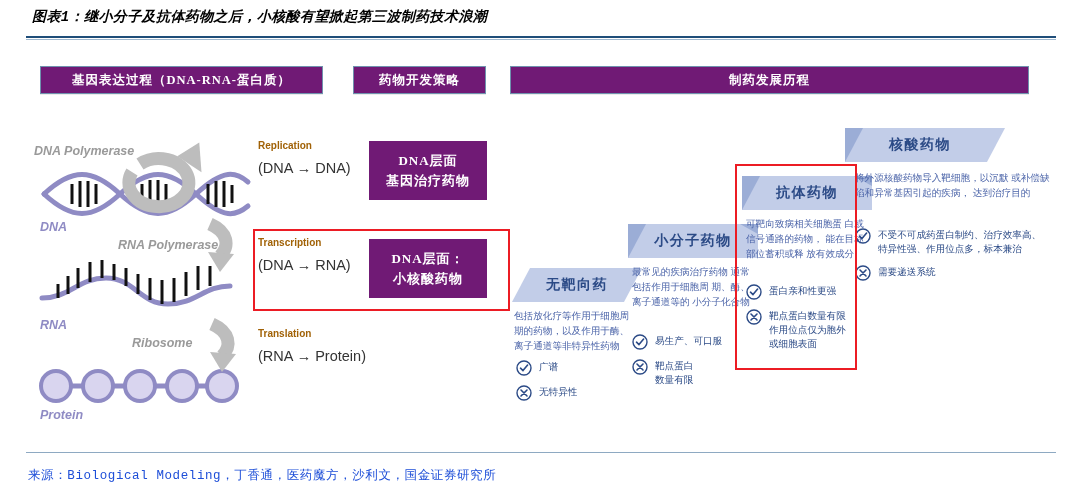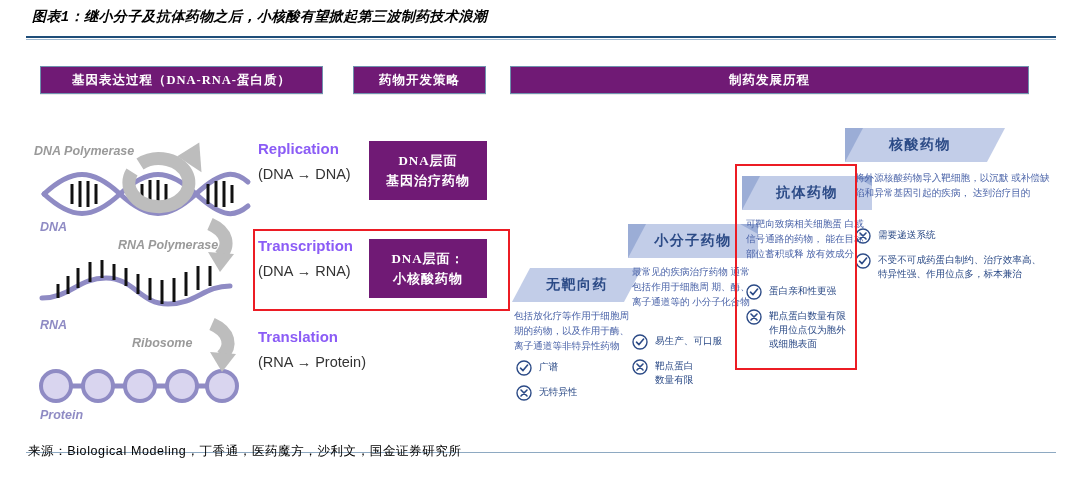--- a/index.html
+++ b/index.html
@@ -26,23 +26,23 @@
     position:absolute;left:26px;top:38.5px;width:1030px;height:1px;
     background:#9fb8cf;
   }
 
   
   .source-rule{
     position:absolute;left:26px;top:452px;width:1030px;height:1px;
     background:#8ea9c2;
   }
   .source{
-    position:absolute;left:28px;top:443px;
-    font-family:Liberation Sans, sans-serif;
-    font-size:12.5px;color:#000000;letter-spacing:.6px;white-space:nowrap;
+    position:absolute;left:28px;top:467px;
+    font-family:Liberation Mono, monospace;
+    font-size:12.5px;color:#1d4ed8;letter-spacing:.6px;white-space:nowrap;
   }
 
   
   .hdr{
     position:absolute;height:26px;
     background:#701a75;
     border:1px solid #6f92ae;
     color:#ffffff;
     font-family:"Liberation Serif","DejaVu Serif",serif;
     font-weight:bold;font-size:12.5px;letter-spacing:1px;
@@ -64,21 +64,21 @@
   .lbl-mol{
     position:absolute;
     font-family:"Liberation Sans","DejaVu Sans",sans-serif;
     font-style:italic;font-weight:bold;font-size:12.5px;color:#8f8bc4;
     white-space:nowrap;
   }
 
   
   .stage{position:absolute;width:120px;text-align:left;}
   .stage .nm{
-    font-weight:bold;font-size:15px;color:#8b5cf6;white-space:nowrap;
+    font-weight:bold;font-size:10px;color:#a16207;white-space:nowrap;
   }
   .stage .fl{
     margin-top:9px;font-size:14.5px;color:#333;white-space:nowrap;
   }
   #stage-rep{left:258px;top:140px;}
   #stage-tsc{left:258px;top:237px;}
   #stage-tsl{left:258px;top:328px;}
 
   
   .dbox{
@@ -351,35 +351,35 @@
       <div class="btxt" style="width:150px;justify-content:center;">核酸药物</div>
     </div>
     <div class="desc" style="left:10px;top:42px;width:200px;">将外源核酸药物导入靶细胞，以沉默
 或补偿缺陷和异常基因引起的疾病，
 达到治疗目的</div>
     <div class="blist" style="left:10px;top:100px;width:200px;">
       <div class="bitem">
         <span class="bicon">
           <svg width="16" height="16" viewBox="0 0 16 16">
               <circle cx="8" cy="8" r="7" fill="none" stroke="#2b4a86" stroke-width="1.4"></circle>
-              <path d="M5,5 L11,11 M11,5 L5,11" stroke="#2b4a86" stroke-width="1.6" stroke-linecap="round"></path>
-            </svg>
-        </span>
-        <span class="btext">需要递送系统</span>
-      </div>
-      <div class="bitem">
-        <span class="bicon">
-          <svg width="16" height="16" viewBox="0 0 16 16">
-              <circle cx="8" cy="8" r="7" fill="none" stroke="#2b4a86" stroke-width="1.4"></circle>
               <path d="M4.5,8.2 L7,10.6 L11.6,5" fill="none" stroke="#2b4a86" stroke-width="1.6" stroke-linecap="round" stroke-linejoin="round"></path>
             </svg>
         </span>
         <span class="btext">不受不可成药蛋白制约、治疗效率高、
 特异性强、作用位点多，标本兼治</span>
       </div>
+      <div class="bitem">
+        <span class="bicon">
+          <svg width="16" height="16" viewBox="0 0 16 16">
+              <circle cx="8" cy="8" r="7" fill="none" stroke="#2b4a86" stroke-width="1.4"></circle>
+              <path d="M5,5 L11,11 M11,5 L5,11" stroke="#2b4a86" stroke-width="1.6" stroke-linecap="round"></path>
+            </svg>
+        </span>
+        <span class="btext">需要递送系统</span>
+      </div>
     </div>
   </div>
 
   <div class="redbox" id="red-stairs"></div>
 
   <div class="source-rule"></div>
   <div class="source">来源：Biological Modeling，丁香通，医药魔方，沙利文，国金证券研究所</div>
 
 </div>
 

